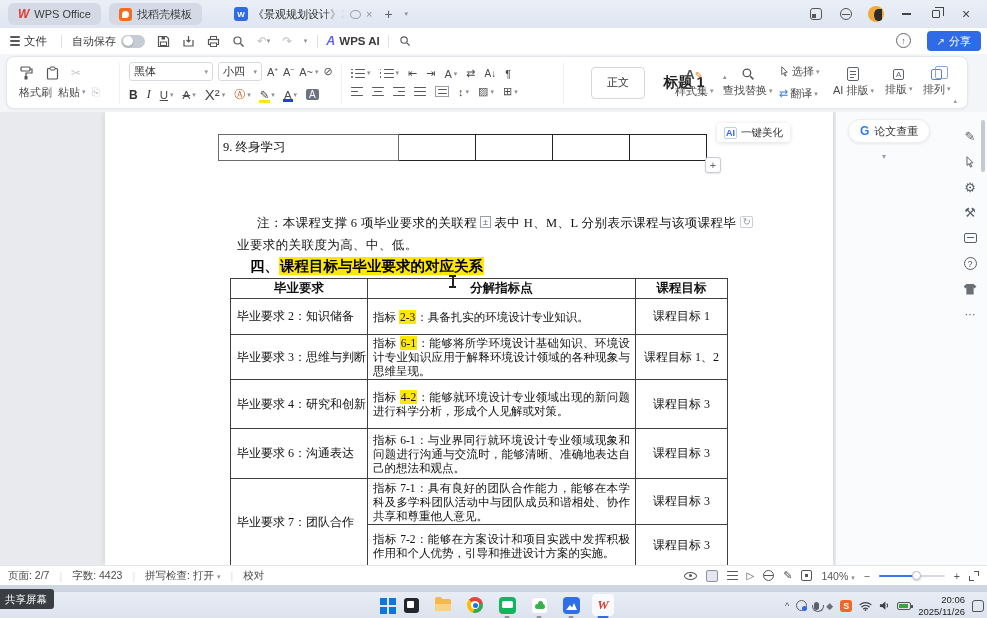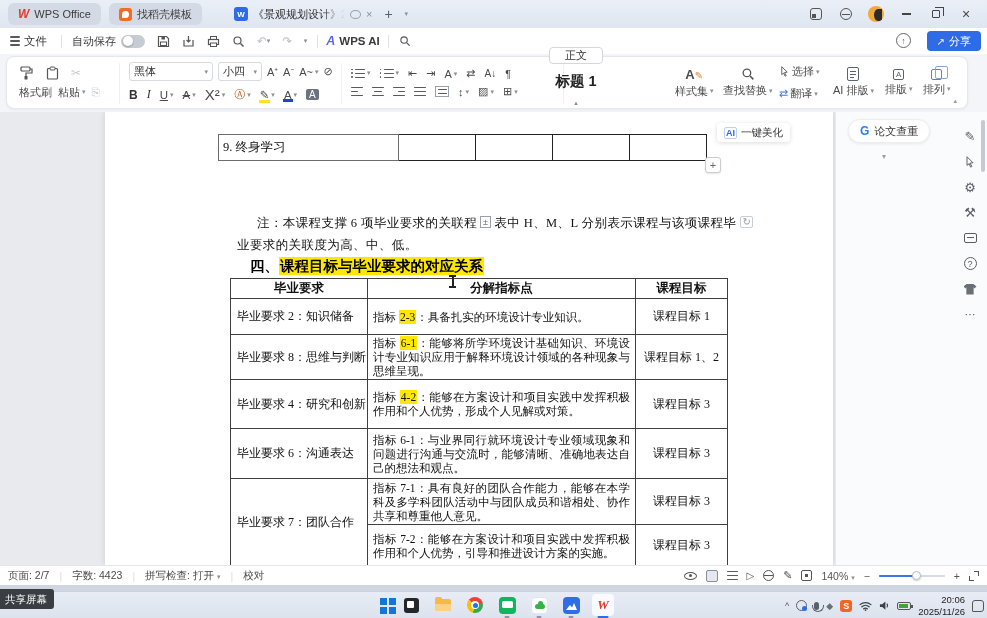--- a/index.html
+++ b/index.html
@@ -429,21 +429,21 @@
               <span class="caret">▾</span>
             </span>
           <span class="ti">
               <span>⊞</span>
               <span class="caret">▾</span>
             </span>
         </div>
       </div>
       <span class="vsep" style="left:556px"></span>
 
-      <div class="grp" style="left:538px;flex-direction:column;display:flex;align-items:center;gap:8px">
+      <div class="grp" style="left:584px;flex-direction:row;display:flex;align-items:center;gap:8px">
         <span class="style-box">正文</span>
         <span class="style-h1">标题 1</span>
         <span style="display:flex;flex-direction:column;gap:3px;color:#8a8f98;font-size:7px">
           <span>▴</span>
           <span>▾</span>
         </span>
       </div>
 
       <div class="grp" style="left:668px">
         <div class="big2">
@@ -572,27 +572,27 @@
           <th>毕业要求</th>
           <th>分解指标点</th>
           <th>课程目标</th>
         </tr>
         <tr style="height:36px">
           <td class="req">毕业要求 2：知识储备</td>
           <td class="ind"><span>指标 </span><span class="hlt">2-3</span><span>：具备扎实的环境设计专业知识。</span></td>
           <td class="goal">课程目标 1</td>
         </tr>
         <tr style="height:44px">
-          <td class="req">毕业要求 8：思维与判断</td>
+          <td class="req">毕业要求 3：思维与判断</td>
           <td class="ind"><span>指标 </span><span class="hlt">6-1</span><span>：能够将所学环境设计基础知识、环境设计专业知识应用于解释环境设计领域的各种现象与思维呈现。</span></td>
           <td class="goal">课程目标 1、2</td>
         </tr>
         <tr style="height:49px">
           <td class="req">毕业要求 4：研究和创新</td>
-          <td class="ind"><span>指标 </span><span class="hlt">4-2</span><span>：能够在方案设计和项目实践中发挥积极作用和个人优势，形成个人见解或对策。</span></td>
+          <td class="ind"><span>指标 </span><span class="hlt">4-2</span><span>：能够就环境设计专业领域出现的新问题进行科学分析，形成个人见解或对策。</span></td>
           <td class="goal">课程目标 3</td>
         </tr>
         <tr style="height:50px">
           <td class="req">毕业要求 6：沟通表达</td>
           <td class="ind"><span>指标 </span><span>6-1</span><span>：与业界同行就环境设计专业领域现象和问题进行沟通与交流时，能够清晰、准确地表达自己的想法和观点。</span></td>
           <td class="goal">课程目标 3</td>
         </tr>
         <tr style="height:46px">
           <td class="req" rowspan="2">毕业要求 7：团队合作</td>
           <td class="ind"><span>指标 </span><span>7-1</span><span>：具有良好的团队合作能力，能够在本学科及多学科团队活动中与团队成员和谐相处、协作共享和尊重他人意见。</span></td>

